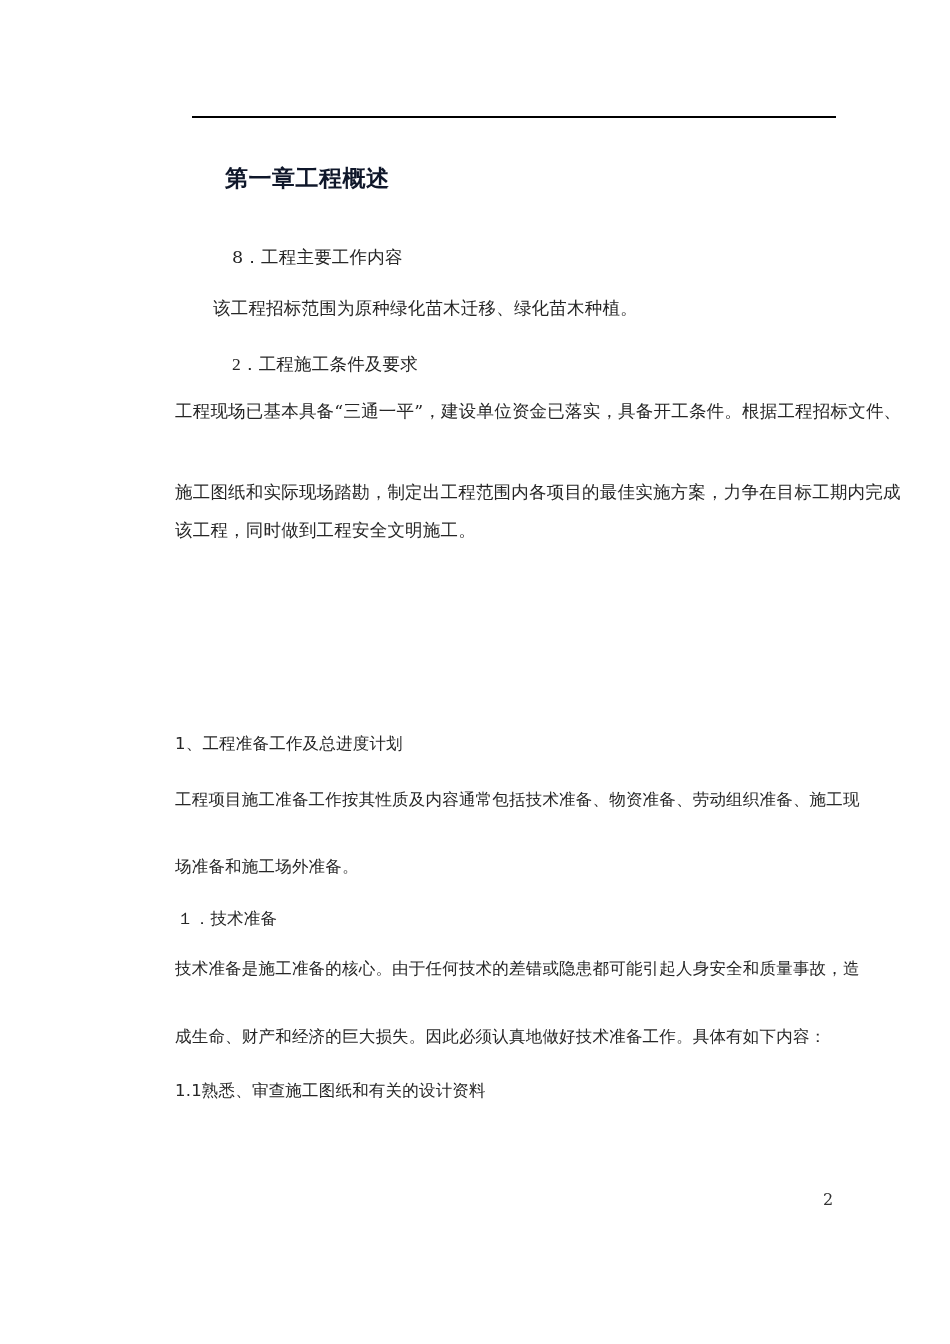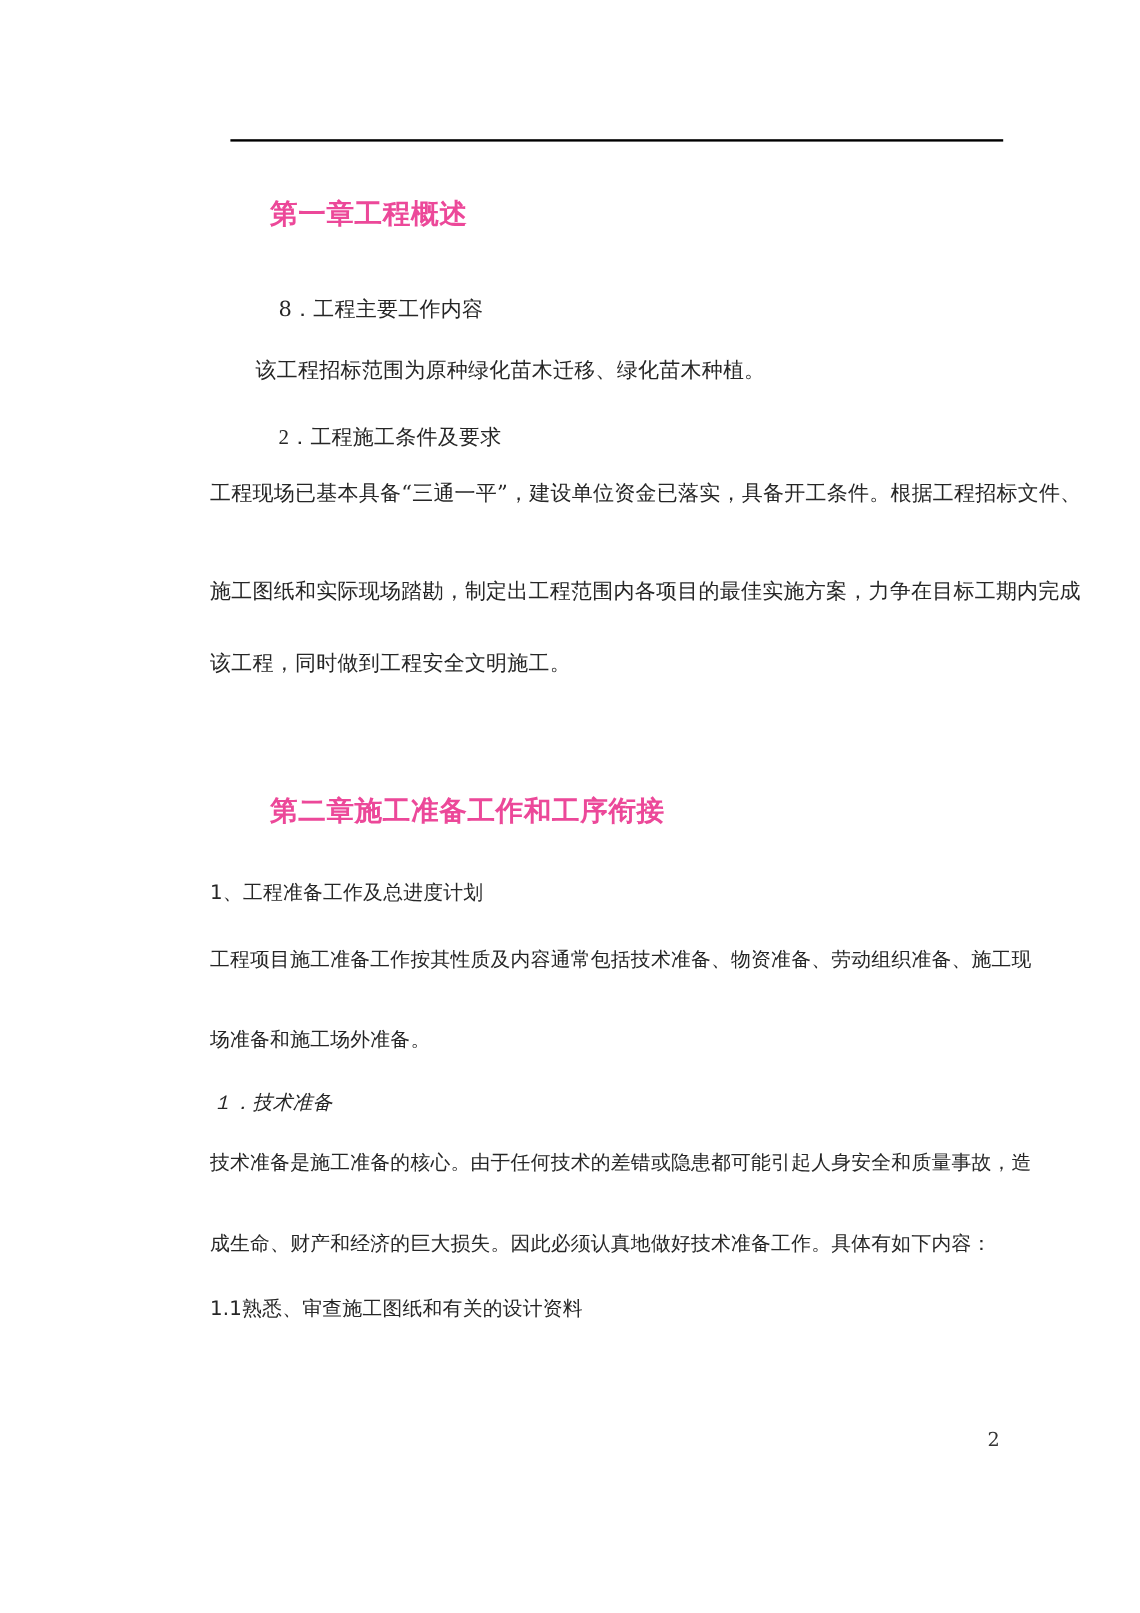--- a/index.html
+++ b/index.html
@@ -28,21 +28,21 @@
   }
 
   
   .chapter-heading {
     position: absolute;
     font-family: "DejaVu Serif", "Liberation Serif", serif;
     font-weight: bold;
     font-size: 23px;
     letter-spacing: 0.5px;
     white-space: nowrap;
-    color: #ec4899;
+    color: #0f172a;
   }
   #chapter-1-heading { left: 225px; top: 163px; }
   #chapter-2-heading { left: 225px; top: 660px; }
 
   
   .line {
     position: absolute;
     font-size: 17.5px;
     white-space: nowrap;
     color: #262626;
@@ -84,30 +84,29 @@
   <div class="chapter-heading" id="chapter-1-heading">第一章工程概述</div>
 
   <div class="line list-item" style="top:245px;">8．工程主要工作内容</div>
 
   <div class="line para-indent" style="top:296px;">该工程招标范围为原种绿化苗木迁移、绿化苗木种植。</div>
 
   <div class="line list-item" style="top:352px;font-family:Liberation Serif, serif;">2．工程施工条件及要求</div>
 
   <div class="line para" style="top:399px;">工程现场已基本具备“三通一平”，建设单位资金已落实，具备开工条件。根据工程招标文件、</div>
   <div class="line para" style="top:469px;margin-top:11px;">施工图纸和实际现场踏勘，制定出工程范围内各项目的最佳实施方案，力争在目标工期内完成</div>
-  <div class="line para" style="top:540px;">该工程，同时做到工程安全文明施工。</div>
+  <div class="line para" style="top:518px;">该工程，同时做到工程安全文明施工。</div>
 
-  <div class="chapter-heading" id="chapter-2-heading">第二章施工准备工作和工序衔接</div>
 
   <div class="line sans para" style="top:733px;">1、工程准备工作及总进度计划</div>
 
   <div class="line sans para" style="top:789px;">工程项目施工准备工作按其性质及内容通常包括技术准备、物资准备、劳动组织准备、施工现</div>
   <div class="line sans para" style="top:856px;">场准备和施工场外准备。</div>
 
-  <div class="line sans para-sub" style="top:908px;font-style:italic;">１．技术准备</div>
+  <div class="line sans para-sub" style="top:908px;">１．技术准备</div>
 
   <div class="line sans para" style="top:958px;">技术准备是施工准备的核心。由于任何技术的差错或隐患都可能引起人身安全和质量事故，造</div>
   <div class="line sans para" style="top:1026px;">成生命、财产和经济的巨大损失。因此必须认真地做好技术准备工作。具体有如下内容：</div>
 
   <div class="line sans para" style="top:1080px;">1.1熟悉、审查施工图纸和有关的设计资料</div>
 
 
   <div class="page-number">
     <span>2</span>
   </div>

